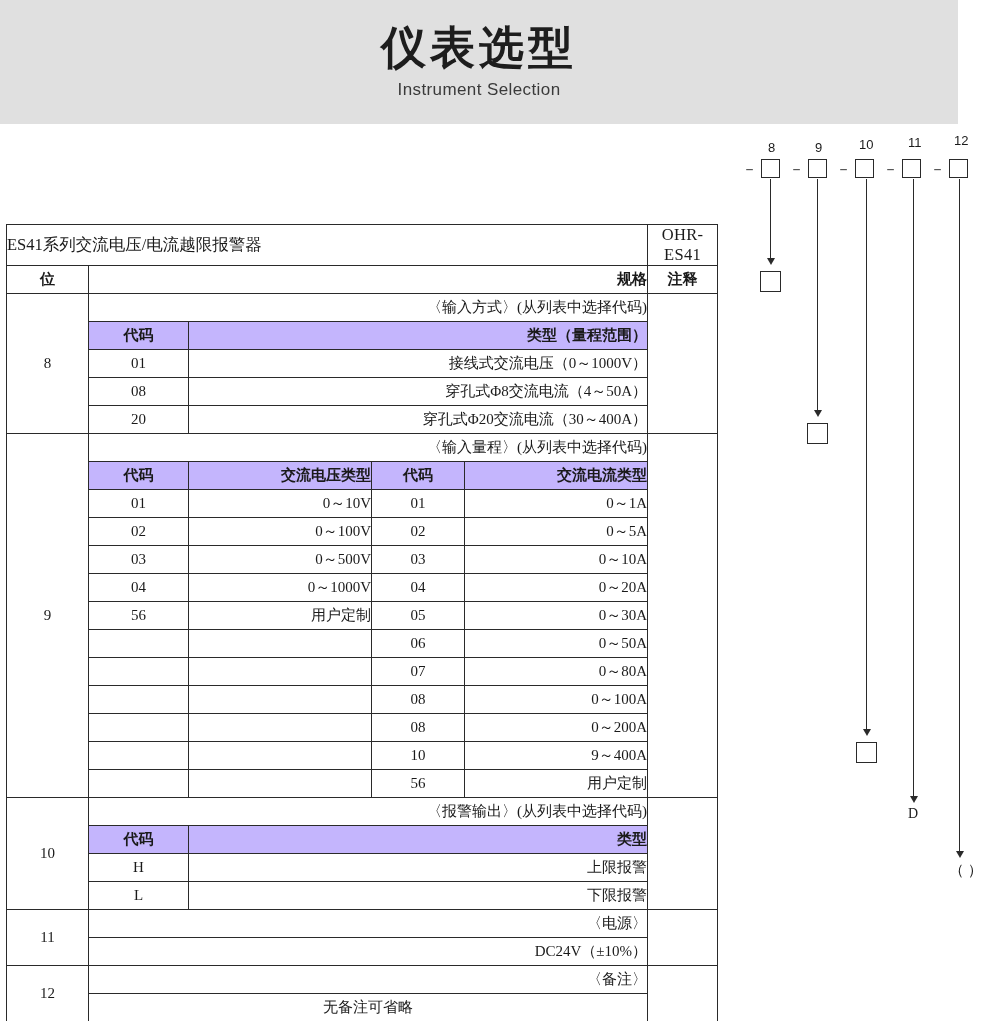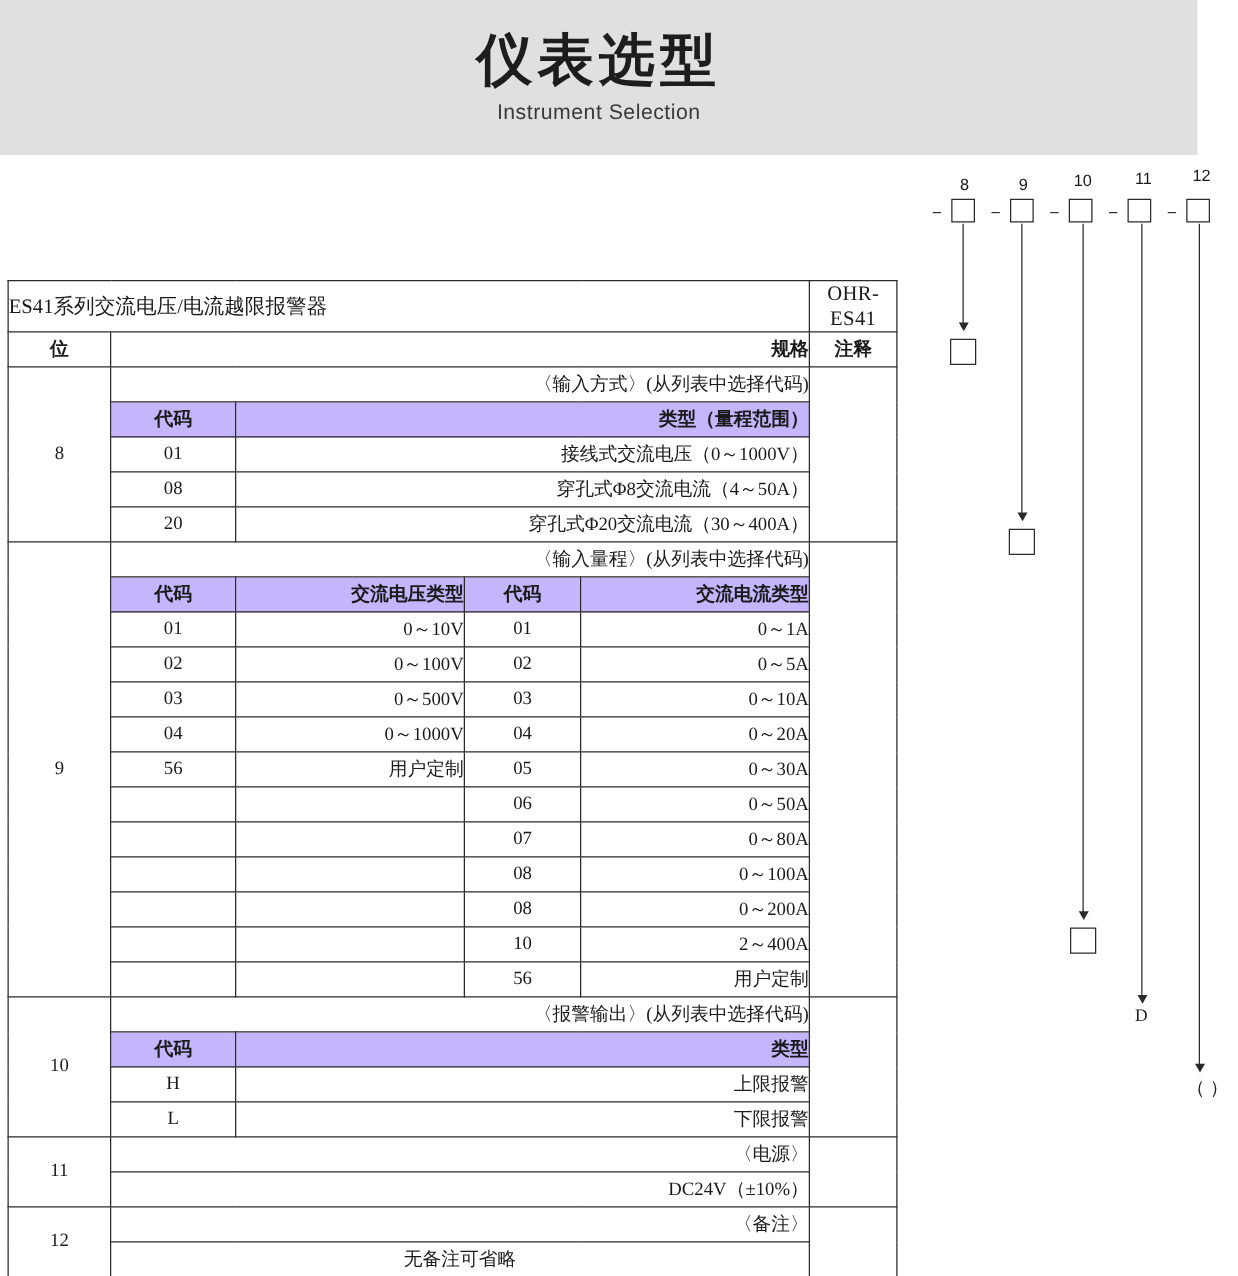--- a/index.html
+++ b/index.html
@@ -276,21 +276,21 @@
     <tr>
       <td class="ctr"></td>
       <td class="cell-pad"></td>
       <td class="ctr">08</td>
       <td class="cell-pad">0～200A</td>
     </tr>
     <tr>
       <td class="ctr"></td>
       <td class="cell-pad"></td>
       <td class="ctr">10</td>
-      <td class="cell-pad">2～400A</td>
+      <td class="cell-pad">9～400A</td>
     </tr>
     <tr>
       <td class="ctr"></td>
       <td class="cell-pad"></td>
       <td class="ctr">56</td>
       <td class="cell-pad">用户定制</td>
     </tr>
 
     <tr>
       <td class="ctr" rowspan="4">10</td>

